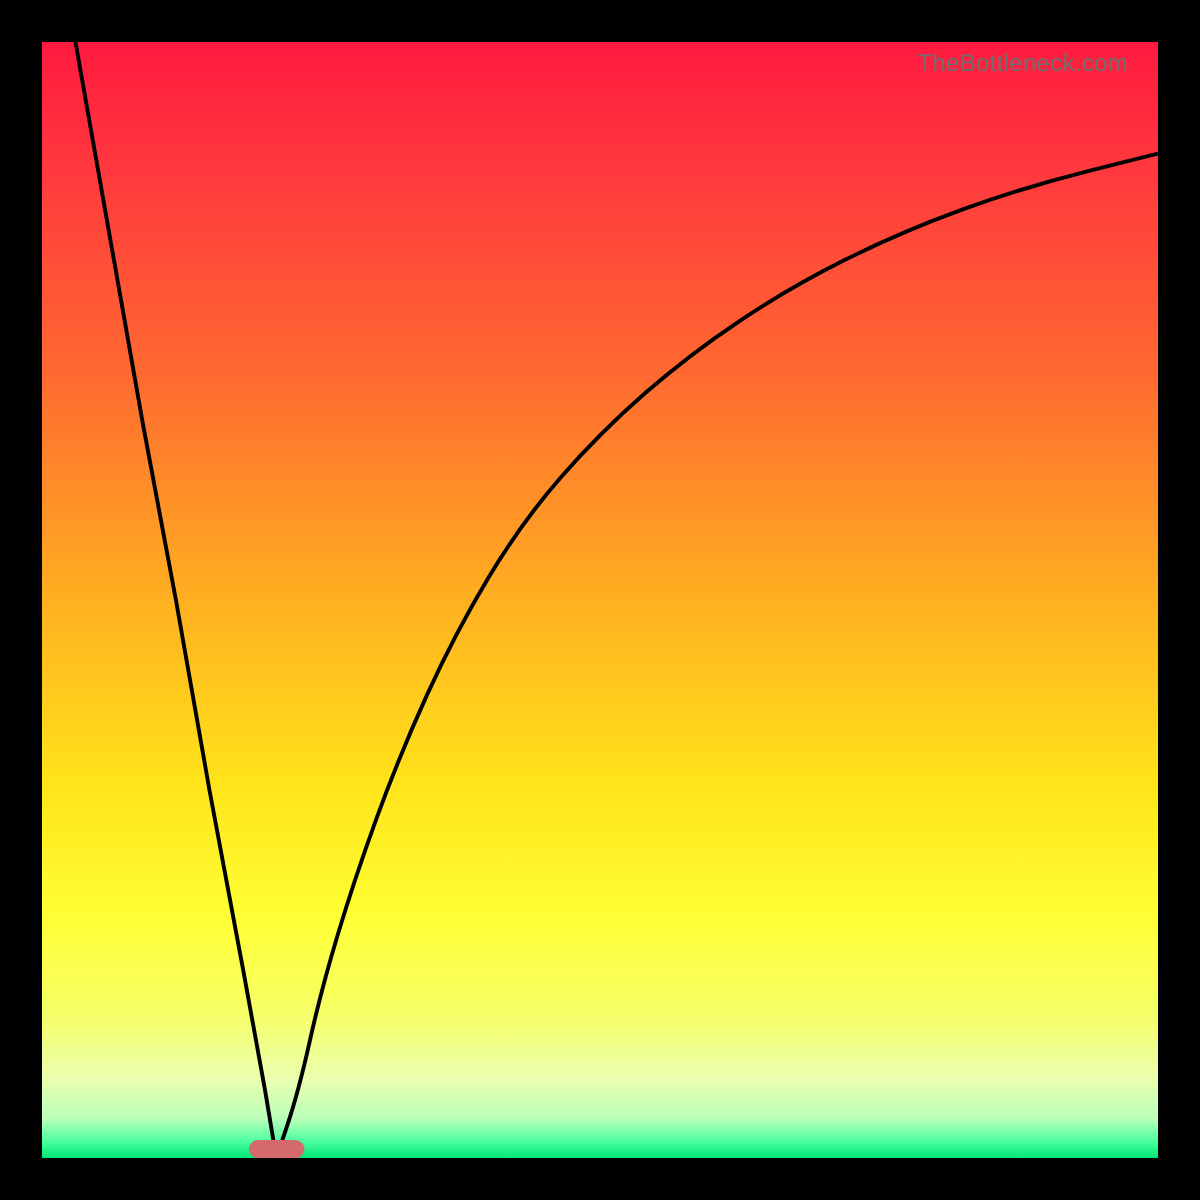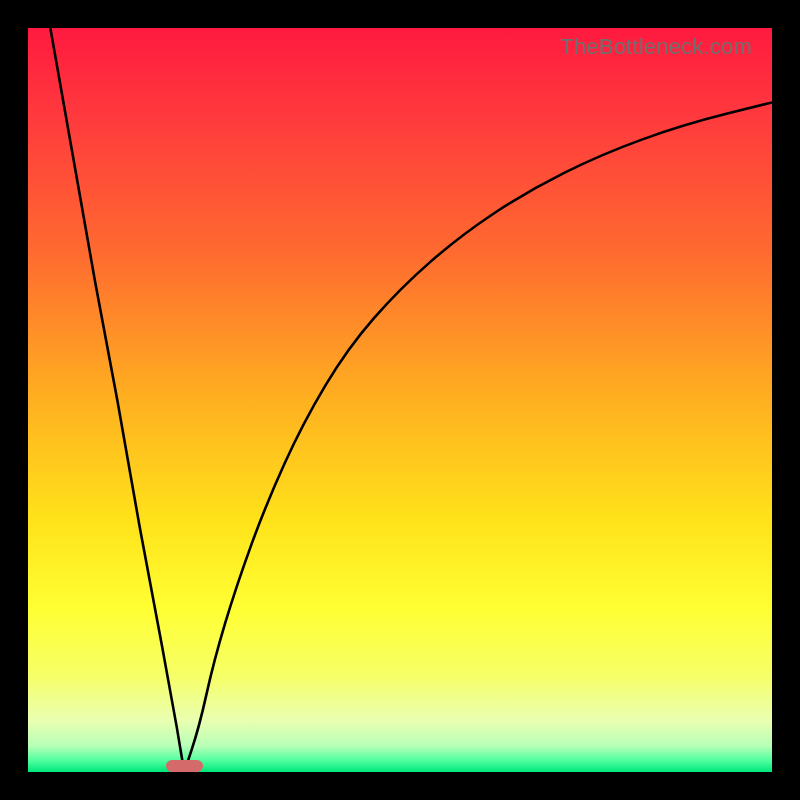--- a/index.html
+++ b/index.html
@@ -27,21 +27,21 @@
   }
   .gradient {
     position: absolute;
     left: 0; top: 0; right: 0; bottom: 0;
   }
   .watermark {
     position: absolute;
     top: 6px;
     right: 20px;
     color: #6f6f6f;
-    font-size: 22px;
+    font-size: 16px;
     font-weight: 400;
     letter-spacing: 0.2px;
     user-select: none;
   }
   svg.curves {
     position: absolute;
     left: 0; top: 0;
     width: 100%;
     height: 100%;
   }

